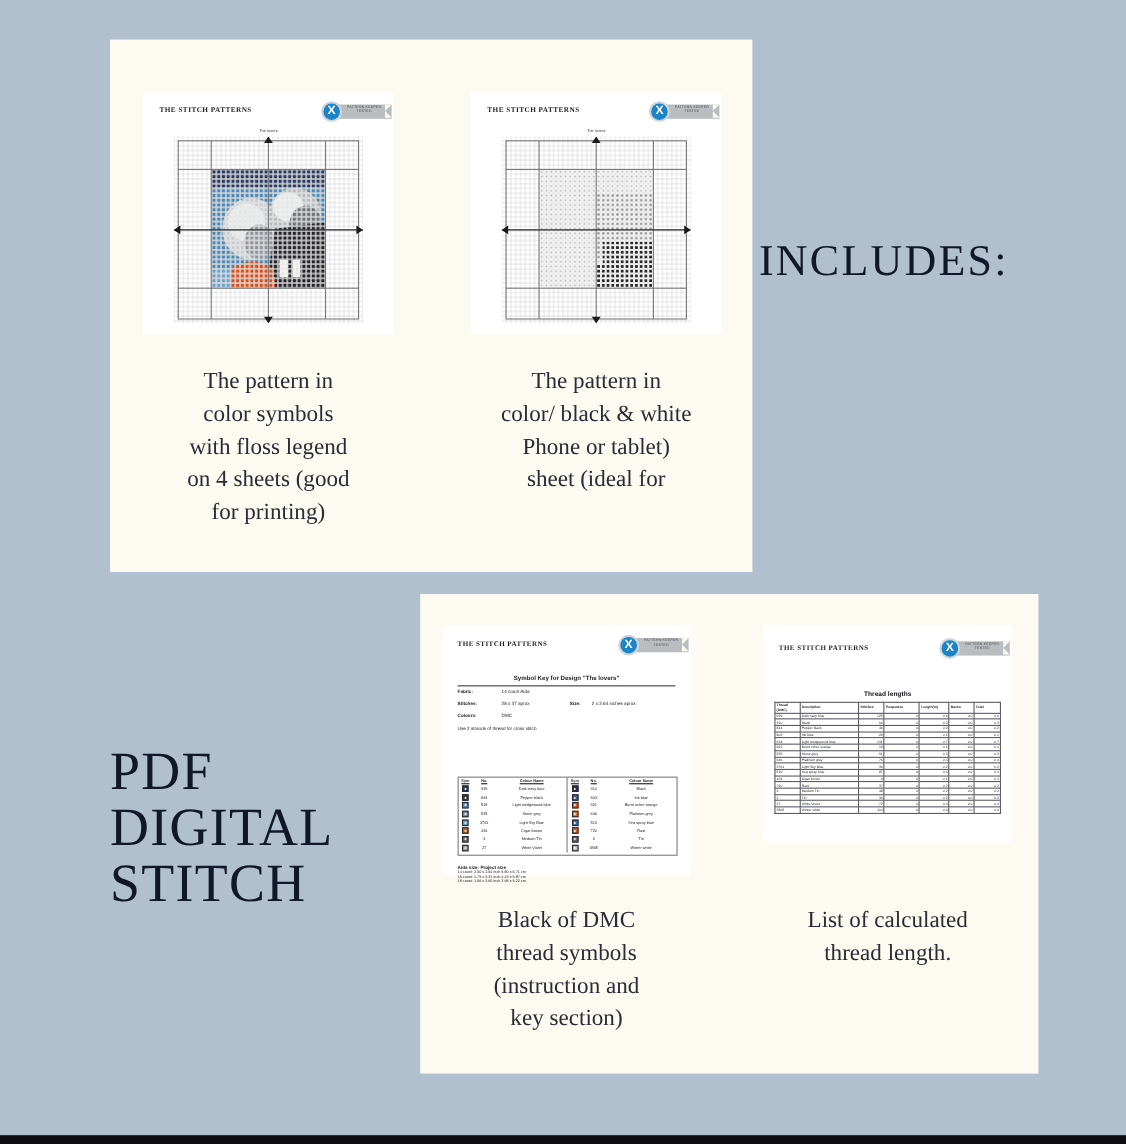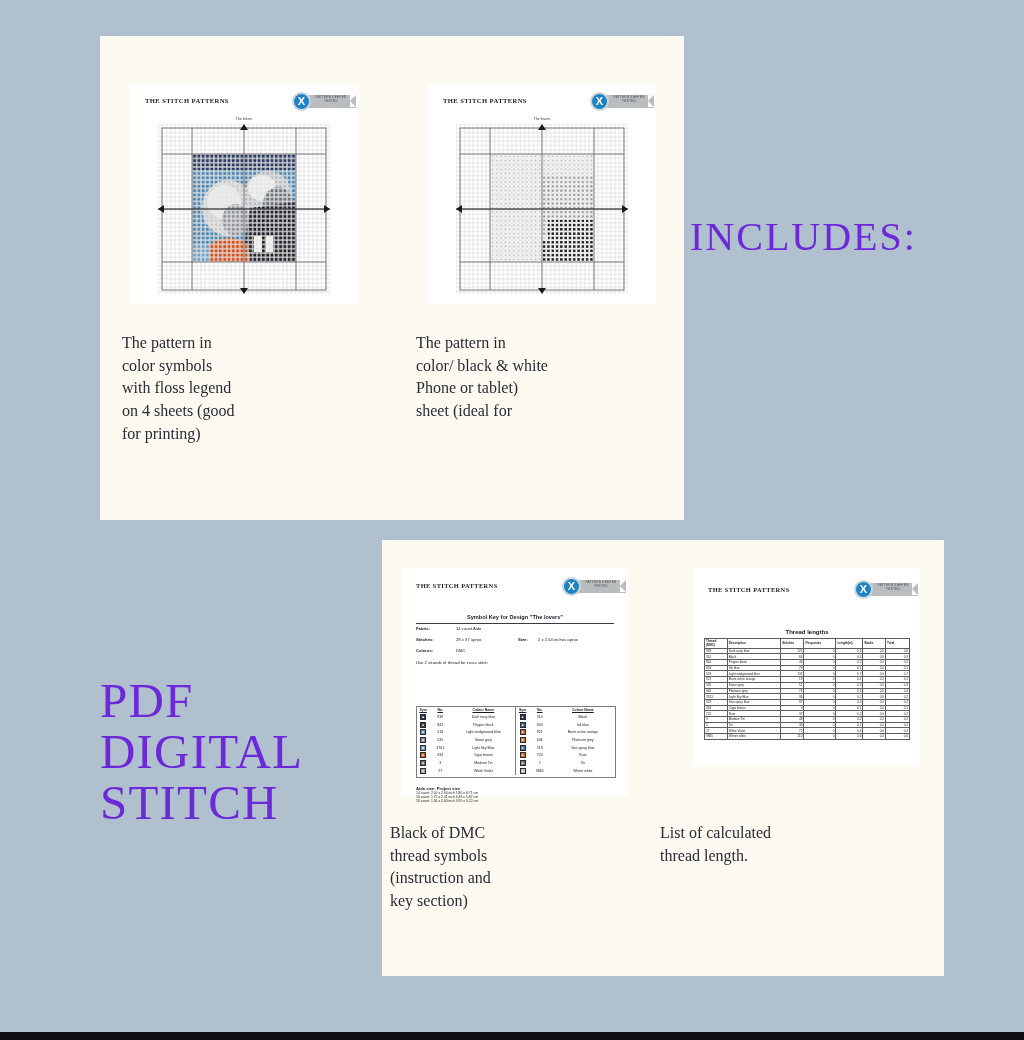--- a/index.html
+++ b/index.html
@@ -10,40 +10,40 @@
     position:relative;
   }
   .stage{position:absolute;inset:0;}
 
   
   .panel{position:absolute;background:#fdfaf1;}
   .sheet{position:absolute;background:#ffffff;}
 
   
   .bigword{
-    position:absolute;color:#6d28d9;
+    position:absolute;color:#0f172a;
     font-family:"Liberation Serif", serif;
     font-weight:400;line-height:1.04;
   }
   #includes-heading{
     left:690px;top:216px;width:330px;
     font-size:40px;letter-spacing:2.0px;white-space:nowrap;
   }
   #pdf-heading{
     left:100px;top:676px;width:300px;
     font-size:49px;letter-spacing:1.2px;
   }
   #pdf-heading .ln{display:block;}
 
   
   .caption{
-    position:absolute;
+    position:absolute;text-align:center;
     color:#2a2b35;
     font-family:"Liberation Serif", serif;
-    font-size:16px;line-height:1.42;font-weight:400;
+    font-size:21px;line-height:1.42;font-weight:400;
   }
   .caption .ln{display:block;}
 
   
   .doc-title{
     position:absolute;color:#1d1d24;
     font-family:"Liberation Serif", serif;
     font-weight:700;letter-spacing:.4px;white-space:nowrap;
   }
   .badge{position:absolute;}
@@ -579,20 +579,20 @@
               <td class="n">110</td>
               <td class="n">0</td>
               <td class="n">0.6</td>
               <td class="n">0.0</td>
               <td class="n">0.6</td>
             </tr>
         </tbody>
       </table>
     </div>
 
-    <div class="caption" style="left:278px;top:282px;width:270px;">
+    <div class="caption" style="left:290px;top:282px;width:270px;">
       <span class="ln">List of calculated</span>
       <span class="ln">thread length.</span>
     </div>
   </div>
 
   <div style="position:absolute;left:0;top:1032px;width:1024px;height:8px;background:#0d0d12;"></div>
 </div>
 
 </body></html>

